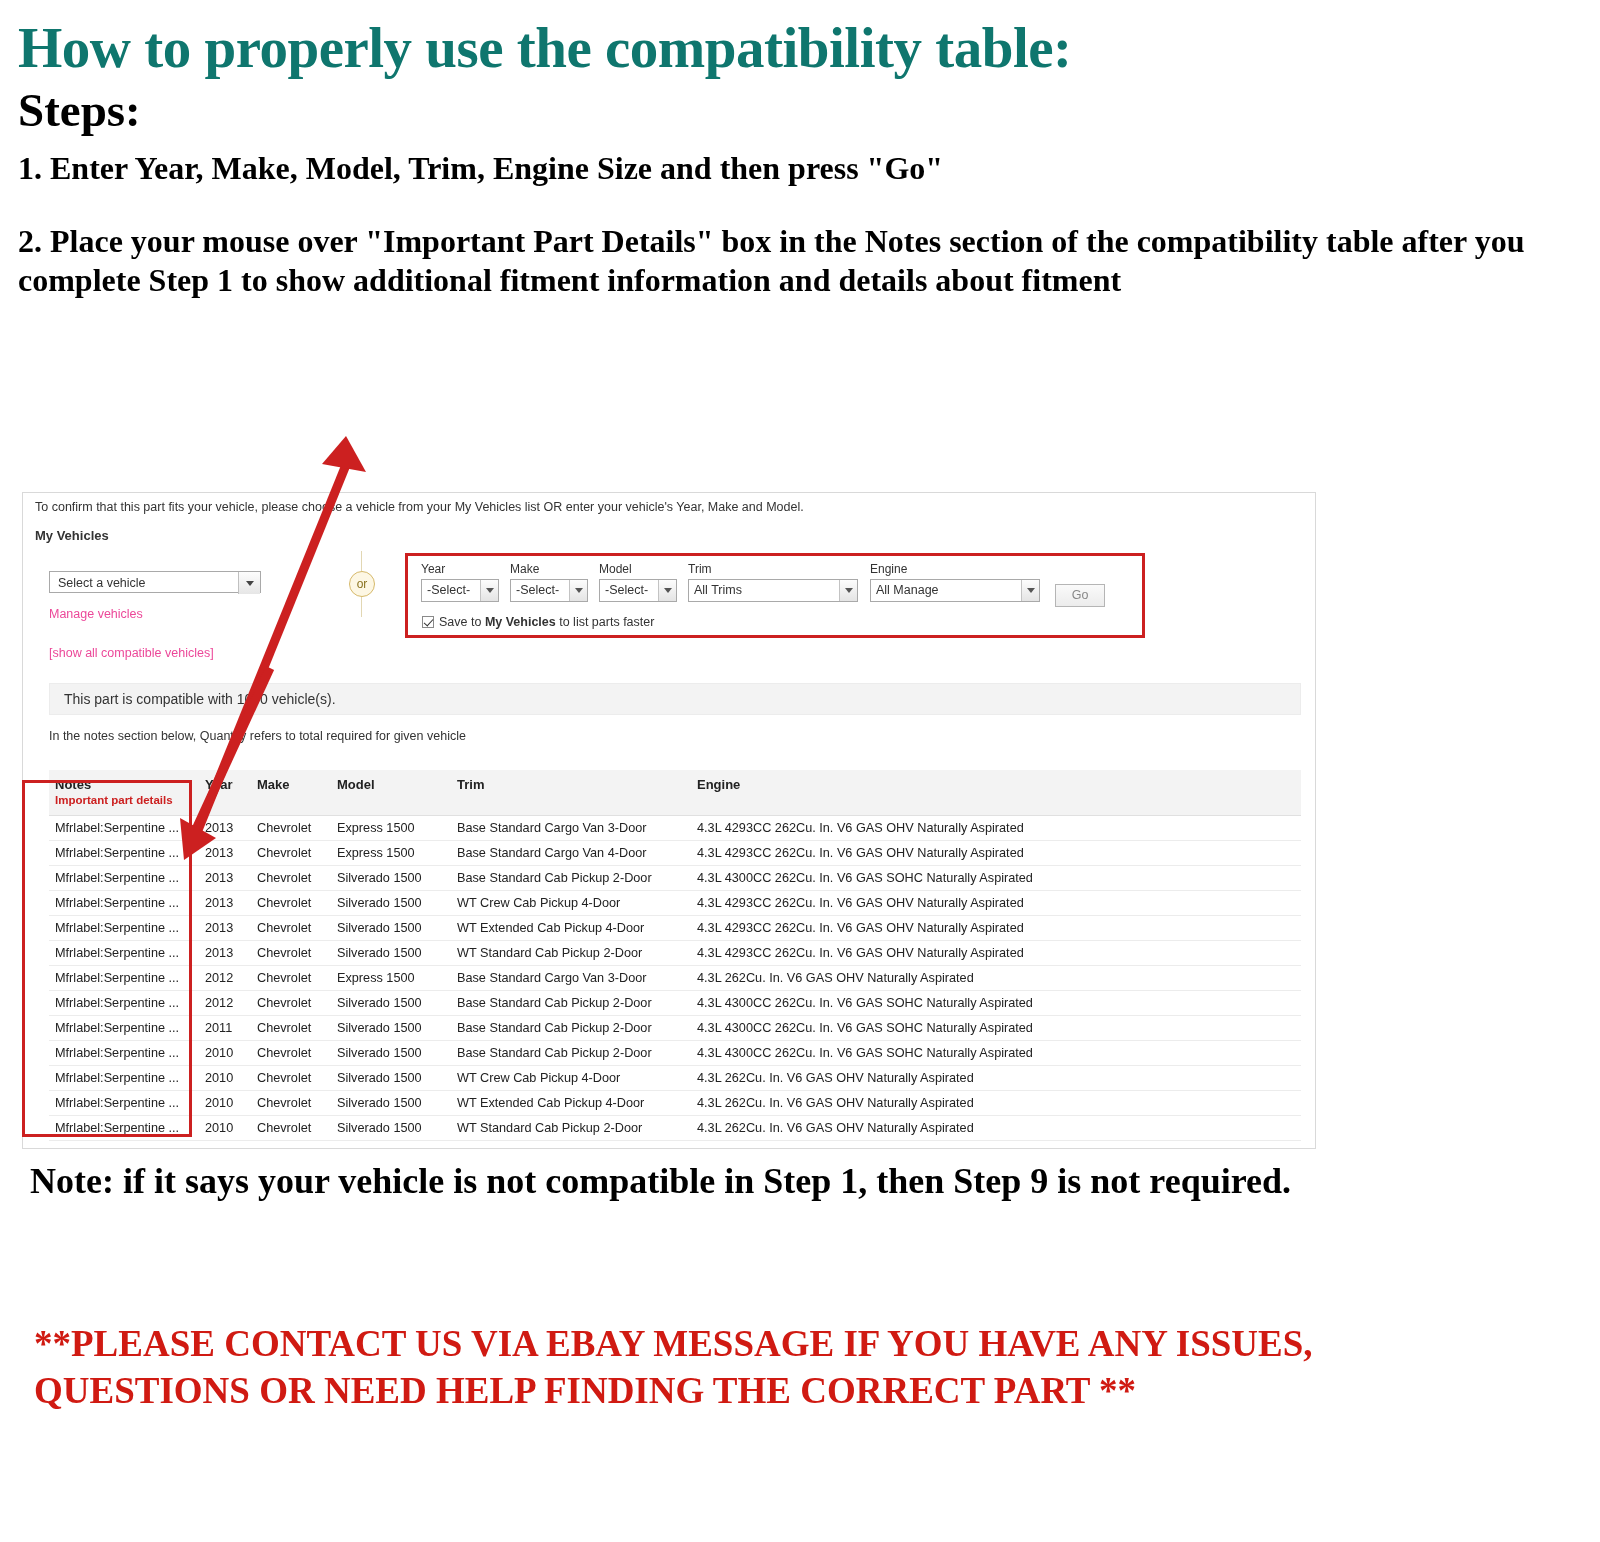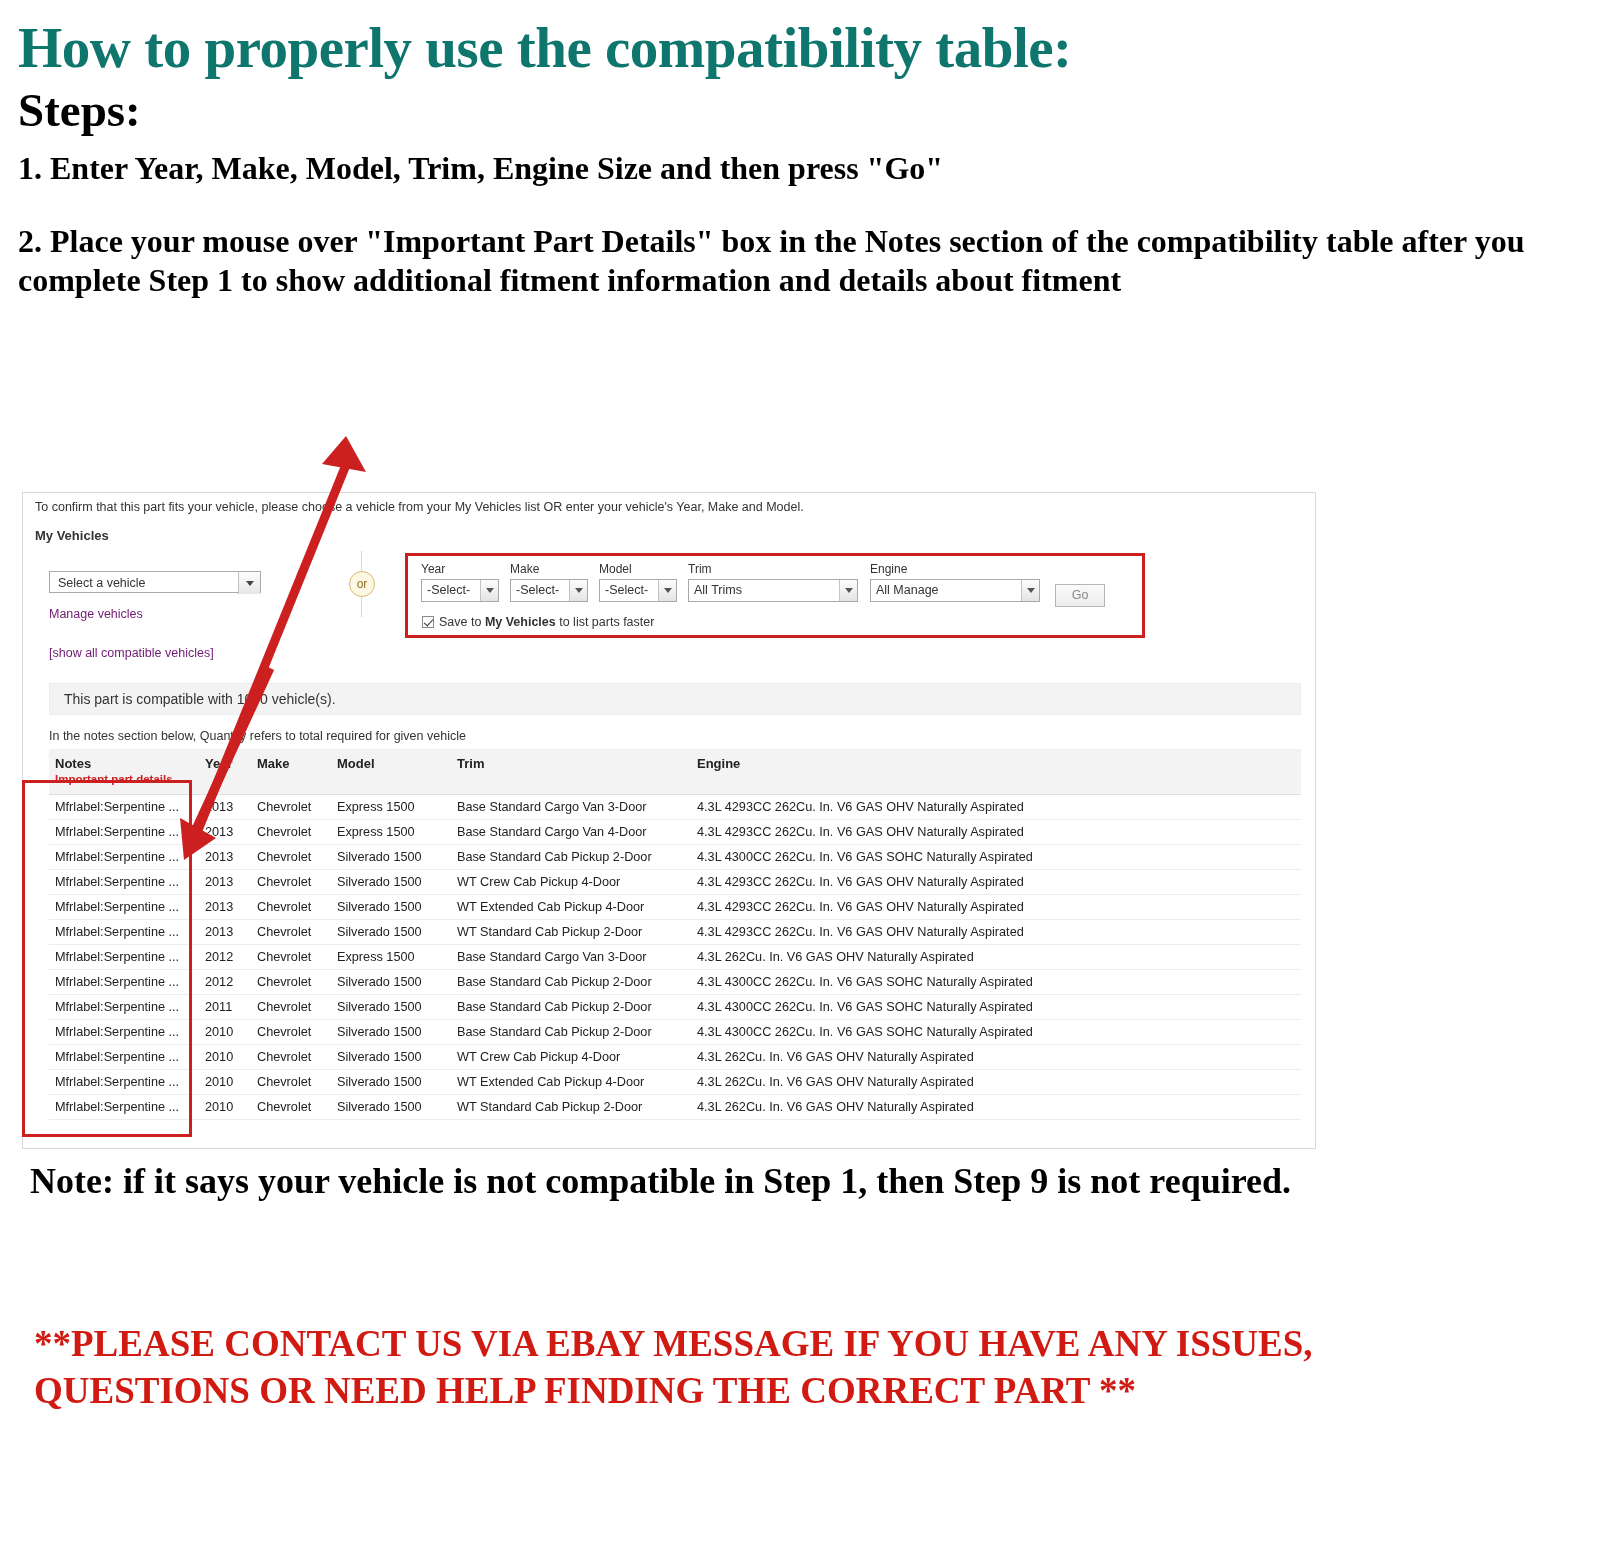--- a/index.html
+++ b/index.html
@@ -93,21 +93,21 @@
     content: "";
     position: absolute;
     left: 7px; top: 9px;
     border-left: 4px solid transparent;
     border-right: 4px solid transparent;
     border-top: 5px solid #444;
   }
   .link-blue {
     position: absolute;
     font-size: 12.5px;
-    color: #701a75;
+    color: #ec4899;
     text-decoration: none;
   }
   .link-manage { left: 26px; top: 114px; }
   .link-showall { left: 26px; top: 153px; }
 
   .or-circle {
     position: absolute;
     left: 326px; top: 78px;
     width: 26px; height: 26px;
     border: 1px solid #d6b96a;
@@ -223,21 +223,21 @@
   .notes-hint {
     position: absolute;
     left: 26px; top: 236px;
     font-size: 12.5px;
     color: #333;
   }
 
   
   .ctable {
     position: absolute;
-    left: 26px; top: 256px;
+    left: 26px; top: 277px;
     width: 1252px;
     border-collapse: collapse;
     font-size: 12.7px;
     color: #222;
     table-layout: fixed;
   }
   .ctable th {
     text-align: left;
     font-weight: bold;
     background: #f3f3f3;

